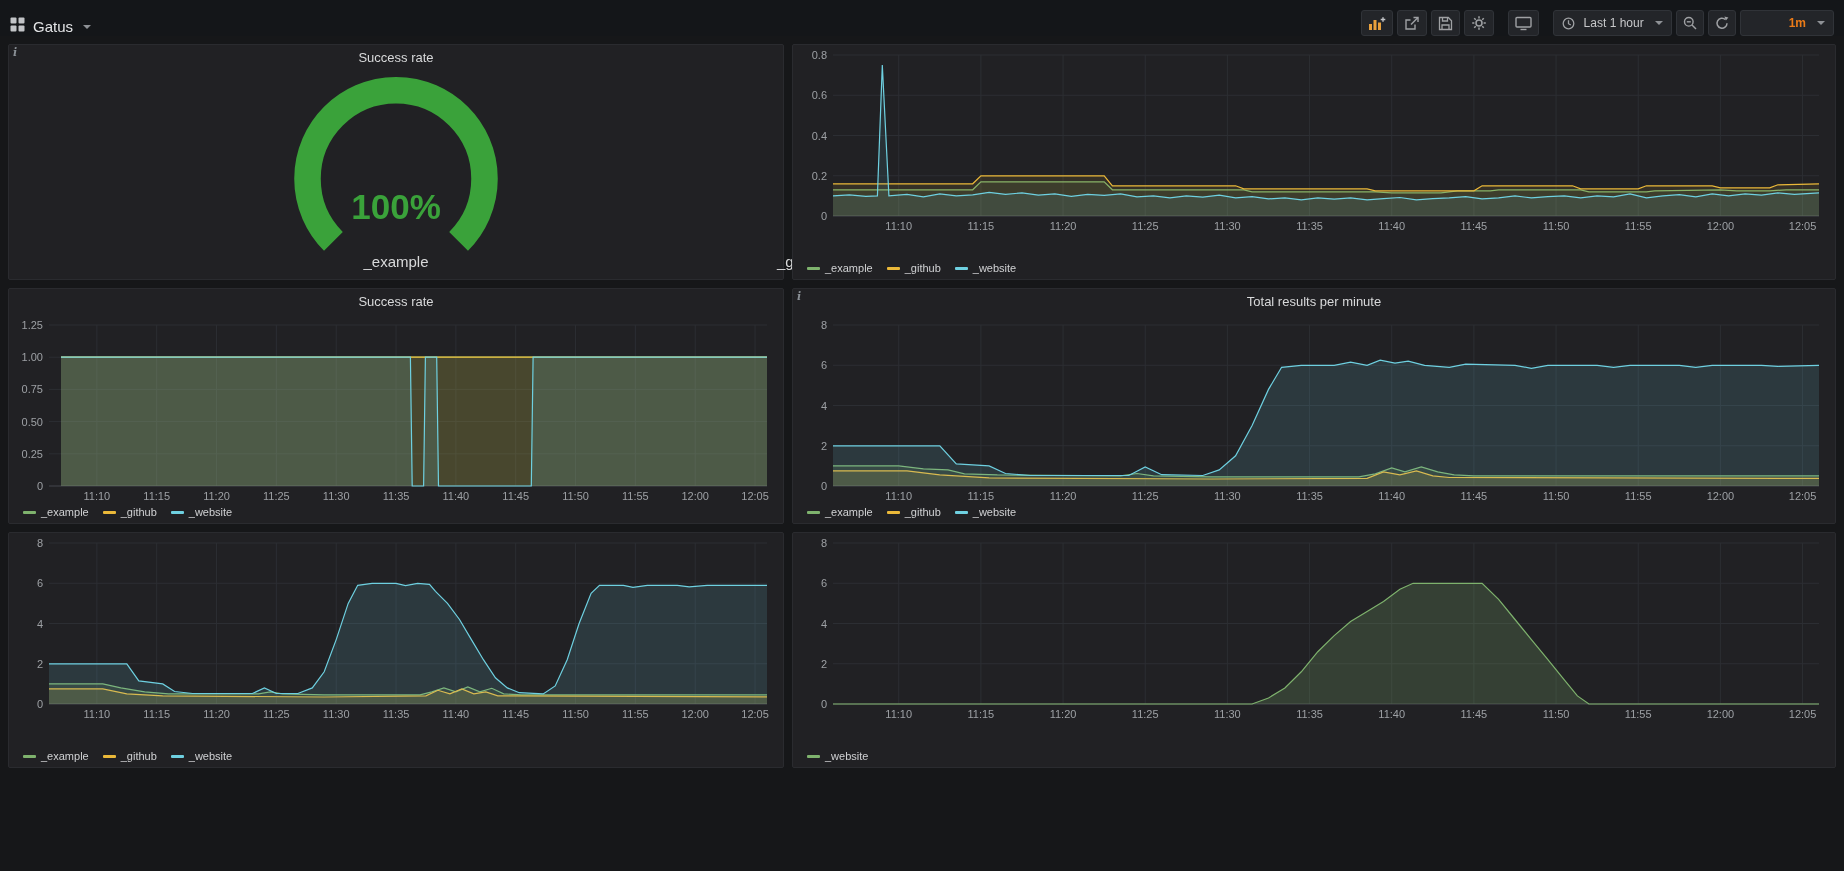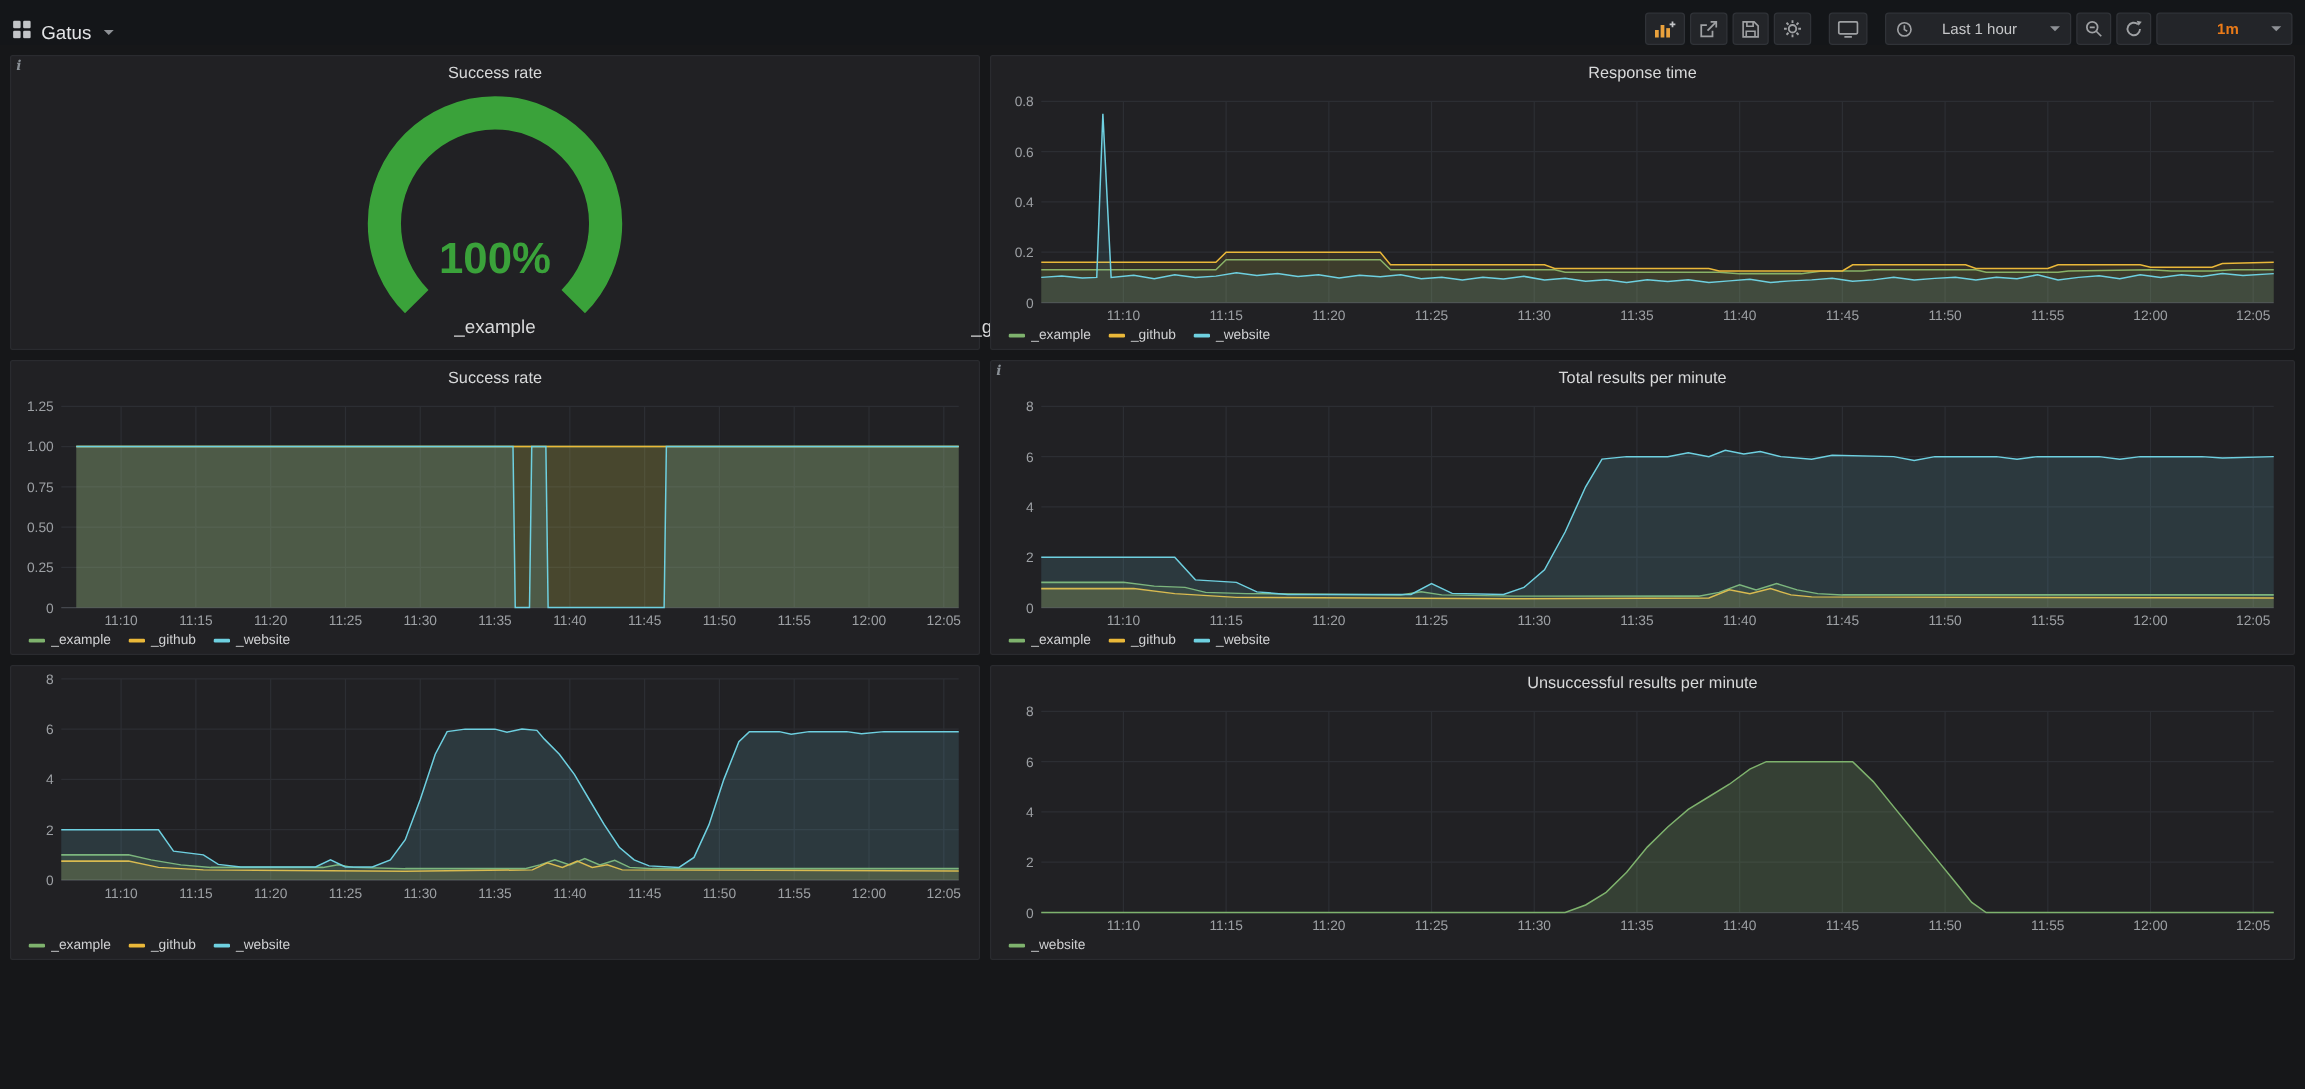--- a/index.html
+++ b/index.html
@@ -7,21 +7,21 @@
     font-family:"Liberation Sans","DejaVu Sans",sans-serif;color:#d8d9da;}
   
   .navbar{height:36px;display:flex;align-items:flex-end;justify-content:space-between;
     padding:0 10px;background:#141619;}
   .nav-left{display:flex;align-items:center;}
   .nav-title{display:flex;align-items:center;gap:8px;cursor:pointer;}
   .dash-title{font-size:15px;color:#e3e4e6;}
   .caret{display:inline-block;width:0;height:0;border-left:4px solid transparent;
     border-right:4px solid transparent;border-top:4px solid #8e9196;margin-left:2px;}
   .nav-right{display:flex;align-items:center;gap:4px;}
-  .nav-btn{height:26px;display:inline-flex;align-items:center;gap:24px;background:#232529;
+  .nav-btn{height:26px;display:inline-flex;align-items:center;gap:9px;background:#232529;
     border:1px solid #303338;border-radius:3px;padding:0 8px;color:#c7c8ca;font-size:12px;
     cursor:pointer;font-family:inherit;}
   .nav-btn.icon-only{padding:0 6px;}
   .ml{margin-left:10px;}
   .interval{color:#EB7B18;font-weight:700;font-size:12px;margin-left:40px;}
   
   .grid{display:grid;grid-template-columns:776px 1044px;grid-template-rows:repeat(3,236px);
     gap:8px;padding:8px;}
   .panel{background:#212124;border:1px solid #2a2b2f;border-radius:2px;position:relative;
     display:flex;flex-direction:column;}
@@ -166,21 +166,20 @@
               <path d="M3.7 -3.7 A-5.2 -5.2 0 1 1 -5.1 1.2" stroke="#FF780A" stroke-width="-1.565217391304348" fill="none"></path>
               <text x="0" y="-2.347826086956522" text-anchor="middle" fill="#FF780A" class="gauge-value" font-size="-2">78.34%</text>
             </svg>
             <div class="gauge-label">_website</div>
           </div>
         </div>
       </div>
   </section>
 
   <section class="panel">
-    <header class="panel-title">Response time</header>
     <div class="panel-body">
         <div class="chart"><svg width="1030" height="188">
             <line x1="99.73333333333333" y1="10" x2="99.73333333333333" y2="171" class="grid-line"></line>
             <line x1="181.9" y1="10" x2="181.9" y2="171" class="grid-line"></line>
             <line x1="264.06666666666666" y1="10" x2="264.06666666666666" y2="171" class="grid-line"></line>
             <line x1="346.2333333333333" y1="10" x2="346.2333333333333" y2="171" class="grid-line"></line>
             <line x1="428.40000000000003" y1="10" x2="428.40000000000003" y2="171" class="grid-line"></line>
             <line x1="510.56666666666666" y1="10" x2="510.56666666666666" y2="171" class="grid-line"></line>
             <line x1="592.7333333333333" y1="10" x2="592.7333333333333" y2="171" class="grid-line"></line>
             <line x1="674.9" y1="10" x2="674.9" y2="171" class="grid-line"></line>
@@ -416,21 +415,20 @@
           </span>
           <span class="legend-item">
             <span class="legend-mark" style="background: rgb(110, 208, 224);"></span>
             <span>_website</span>
           </span>
         </div>
       </div>
   </section>
 
   <section class="panel">
-    <header class="panel-title">Unsuccessful results per minute</header>
     <div class="panel-body">
         <div class="chart"><svg width="1030" height="188">
             <line x1="99.73333333333333" y1="10" x2="99.73333333333333" y2="171" class="grid-line"></line>
             <line x1="181.9" y1="10" x2="181.9" y2="171" class="grid-line"></line>
             <line x1="264.06666666666666" y1="10" x2="264.06666666666666" y2="171" class="grid-line"></line>
             <line x1="346.2333333333333" y1="10" x2="346.2333333333333" y2="171" class="grid-line"></line>
             <line x1="428.40000000000003" y1="10" x2="428.40000000000003" y2="171" class="grid-line"></line>
             <line x1="510.56666666666666" y1="10" x2="510.56666666666666" y2="171" class="grid-line"></line>
             <line x1="592.7333333333333" y1="10" x2="592.7333333333333" y2="171" class="grid-line"></line>
             <line x1="674.9" y1="10" x2="674.9" y2="171" class="grid-line"></line>

